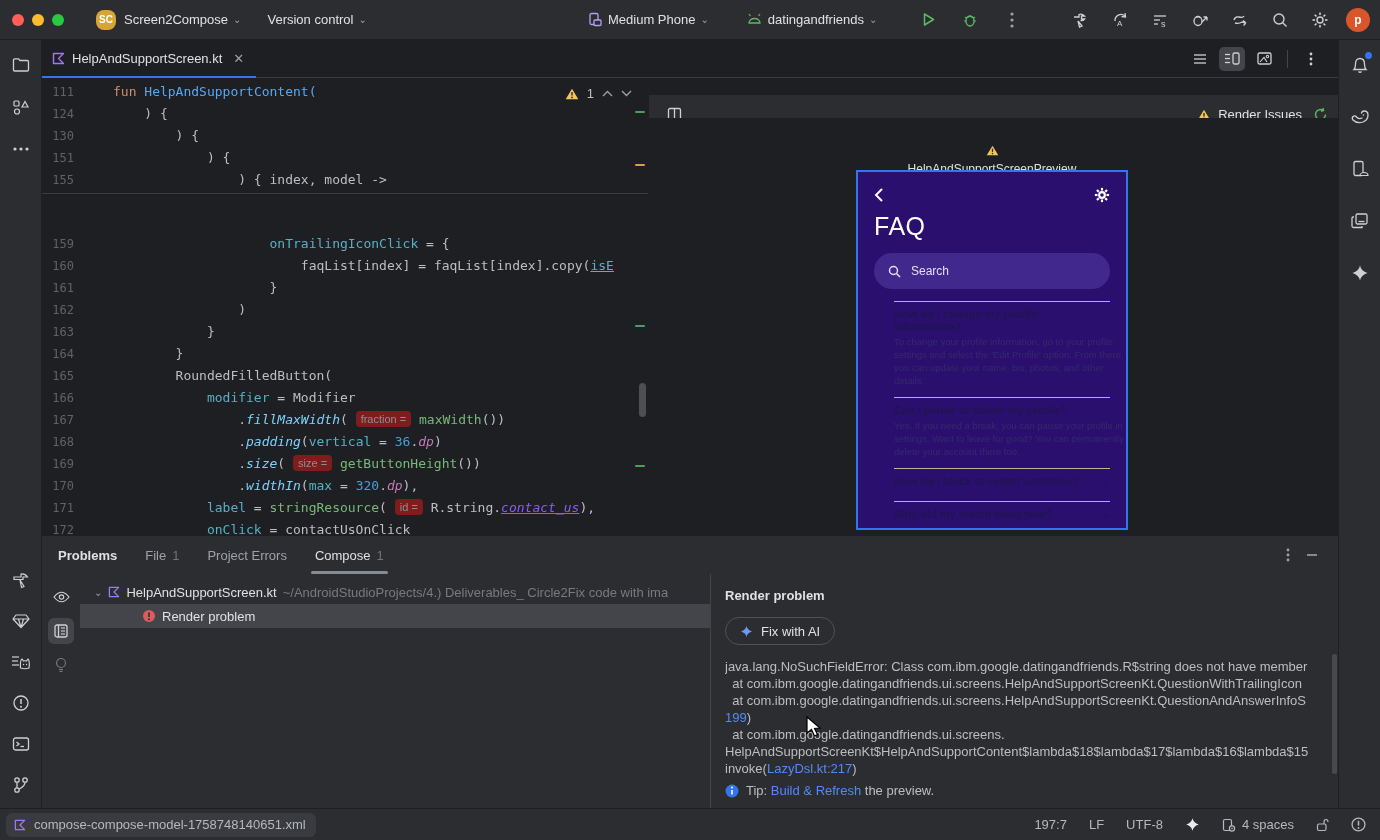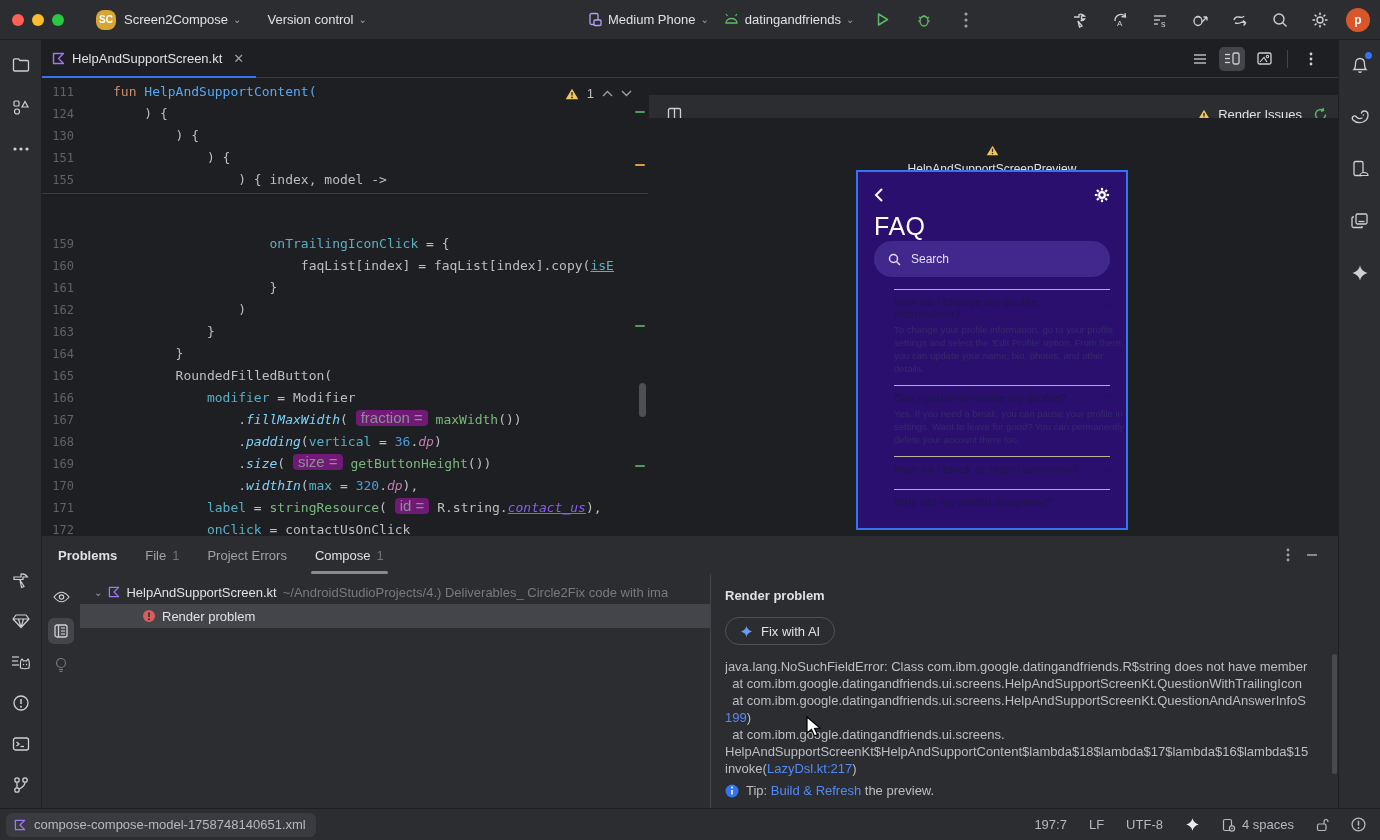--- a/index.html
+++ b/index.html
@@ -45,36 +45,36 @@
   .ct { margin-left:39px; }
   .sticky { border-bottom:1px solid #393b40; padding-top:3px; padding-bottom:2px; background:#1e1f22; }
   .codebody { padding-top:3px;margin-top:36px; }
   .tk-k{color:#cf8e6d} .tk-f{color:#56a8f5} .tk-p{color:#bcbec4}
   .tk-a{color:#57b0c5} .tk-n{color:#4a9edb}
   .tk-e{color:#7dd3fc;font-style:italic}
   .tk-g{color:#78b87a}
   .tk-d{color:#c77dbb;font-style:italic}
   .tk-r{color:#8b5cf6;font-style:italic;text-decoration:underline}
   .tk-u{color:#57b0c5;text-decoration:underline}
-  .tk-h{background:#701a75;color:#8c8f96;border-radius:4px;padding:0 5px;font-size:15px;display:inline-block;
+  .tk-h{background:#7f1d1d;color:#8c8f96;border-radius:4px;padding:0 5px;font-size:11px;display:inline-block;
         line-height:16px;vertical-align:1px;font-family:"Liberation Sans",sans-serif}
   .warn-widget { position:absolute; right:16px; top:8px; display:flex; align-items:center; gap:8px; color:#bcbec4; font-family:"Liberation Sans",sans-serif; }
   .mark { position:absolute; right:3px; width:10px; height:2px; border-radius:1px; }
   .scroll-thumb { position:absolute; right:2px; width:7px; border-radius:4px; background:#4d4f53; }
 
   
   .preview-header { position:absolute; left:648px; top:95px; width:690px; height:40px; background:#2b2d30;
                     border-bottom:1px solid #1e1f22; border-left:1px solid #1e1f22; display:flex; align-items:center; padding:0 10px 0 12px; }
   .preview-canvas { position:absolute; left:648px; top:118px; width:690px; height:417px; background:#1e1f22; border-left:1px solid #1e1f22; overflow:hidden; }
   .render-issues { margin-left:auto; display:flex; align-items:center; gap:7px; color:#dfe1e5; }
   .ptitle-row { position:absolute; left:207px; top:27px; width:272px; display:flex; align-items:center; gap:6px; color:#dfe1e5; font-size:12px;flex-direction:column; }
   .phone { position:absolute; left:207px; top:52px; width:272px; height:360px; border:2px solid #3574f0; overflow:hidden; padding:12px 16px; }
   .phone-topbar { display:flex; justify-content:space-between; align-items:center; height:22px; color:#fff; }
   .phone-title { font-size:25px; color:#fff; margin-top:6px; letter-spacing:0.5px; }
-  .search-pill { height:36px; border-radius:18px; display:flex; align-items:center; gap:10px; padding:8px 14px; font-size:12px; }
+  .search-pill { margin-top:12px; height:36px; border-radius:18px; display:flex; align-items:center; gap:10px; padding:8px 14px; font-size:12px; }
   .faq-list { margin-top:12px;margin-left:20px; }
   .faq-div { height:1px; margin:5px 0 6px; }
   .faq-q { display:flex; justify-content:space-between; align-items:center; font-size:11px; font-weight:bold; }
   .faq-a { font-size:9.5px; line-height:13px; margin-top:3px; margin-bottom:10px; width:238px; }
   .faq-qonly { margin-bottom:14px; }
 
   
   .bottom { position:absolute; left:42px; top:535px; width:1296px; height:273px; background:#2b2d30; border-top:1px solid #1e1f22; }
   .btabs { height:38px; display:flex; align-items:center; padding-left:16px; gap:28px; position:relative; }
   .btab { display:flex; gap:6px; align-items:center; color:#9ea2a8; height:38px; position:relative; align-items:center; }
@@ -121,21 +121,21 @@
   <div class="badge-sc">SC</div>
   <div class="menu-item">
     <span>Screen2Compose</span>
       <span class="chev">⌄</span>
   </div>
   <div class="menu-item">
     <span>Version control</span>
       <span class="chev">⌄</span>
   </div>
 
-  <div style="position:absolute;left:588px;display:flex;align-items:center;gap:14px;">
+  <div style="position:absolute;left:588px;display:flex;align-items:center;gap:37px;">
     <div class="menu-item" style="margin:0">
       <svg width="15" height="15" viewBox="0 0 15 15">
           <rect x="2" y="1.5" width="8" height="11" rx="1.5" fill="none" stroke="#b3a1f0" stroke-width="1.3"></rect>
           <rect x="6" y="8" width="7" height="5.5" rx="1" fill="#2b2d30" stroke="#b3a1f0" stroke-width="1.3"></rect>
         </svg>
       <span>Medium Phone</span>
         <span class="chev">⌄</span>
     </div>
     <div class="menu-item" style="margin:0">
       <svg width="17" height="13" viewBox="0 0 17 13">

